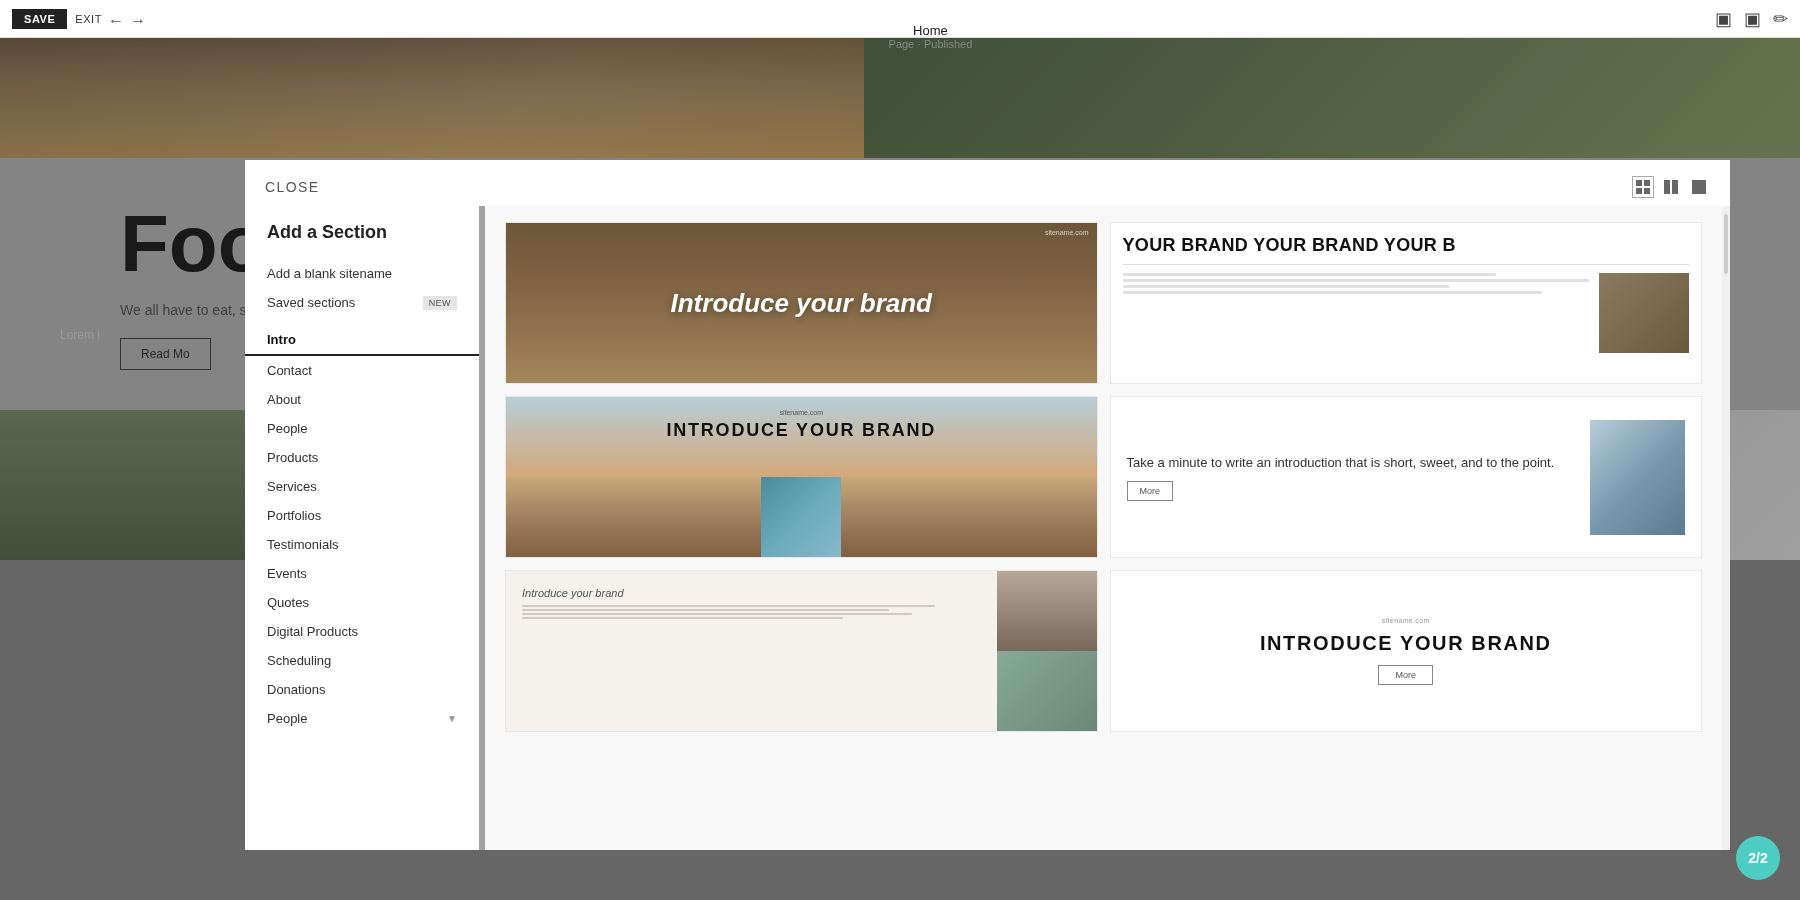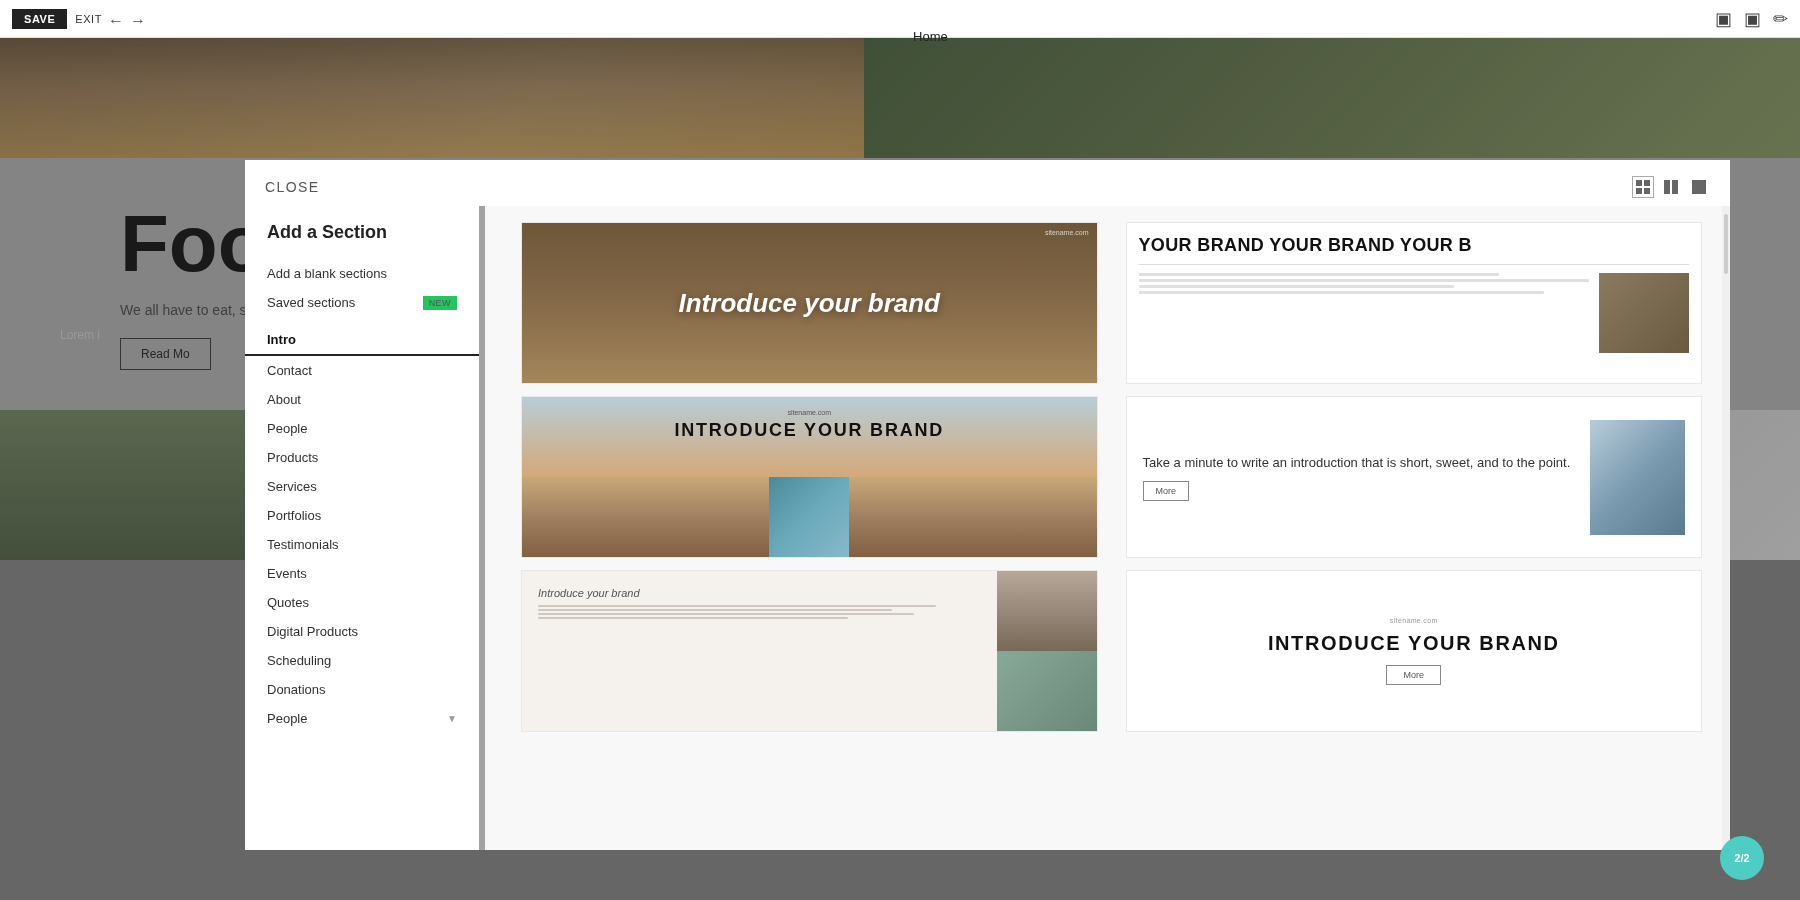--- a/index.html
+++ b/index.html
@@ -248,21 +248,21 @@
       display: flex;
       align-items: center;
       justify-content: space-between;
     }
     .sidebar-item.active {
       font-weight: 600;
       border-bottom: 2px solid #222;
       color: #111;
     }
     .sidebar-item .new-badge {
-      background: #22c55e;
+      background: #e5e5e5;
       color: #555;
       font-size: 9px;
       padding: 2px 6px;
       font-weight: 500;
       letter-spacing: 0.05em;
     }
     .sidebar-divider {
       height: 8px;
     }
 
@@ -280,21 +280,20 @@
       grid-template-columns: 1fr 1fr;
       gap: 12px;
     }
 
     .template-card {
       background: #0369a1;
       border: 1px solid #e8e8e8;
       cursor: pointer;
       overflow: hidden;
       min-height: 160px;
-      margin-left: 16px;
     }
 
     
     .tmpl-1 {
       position: relative;
       height: 160px;
       background: linear-gradient(to bottom, #8B7355 0%, #A08060 40%, #C0A070 100%);
       display: flex;
       align-items: center;
       justify-content: center;
@@ -523,45 +522,46 @@
       height: 60px;
       background: #ccc;
       margin: 8px auto;
       border-radius: 2px;
     }
 
     
     .badge-bottom-right {
       position: absolute;
       bottom: 20px;
-      right: 36px;
+      right: 20px;
       width: 44px;
       height: 44px;
       border-radius: 50%;
       background: #4ECDC4;
       display: flex;
       align-items: center;
       justify-content: center;
-      font-size: 11px;
+      font-size: 14px;
       font-weight: 600;
       color: #fff;
       z-index: 300;
       cursor: pointer;
     }
   </style>
 </head>
 <body>
 
 <div class="toolbar">
   <button class="toolbar-save">SAVE</button>
   <button class="toolbar-exit">EXIT</button>
   <button class="toolbar-undo">←</button>
   <button class="toolbar-redo">→</button>
   <div class="toolbar-center">
     <div class="toolbar-page-title">Home</div>
+    <div class="toolbar-page-sub">Page · Published</div>
   </div>
   <div class="toolbar-right">
     <button class="toolbar-view-icon">▣</button>
     <button class="toolbar-view-icon">▣</button>
     <button class="toolbar-view-icon">✏</button>
   </div>
 </div>
 
 <div class="page-bg">
   <div class="bg-images">
@@ -611,21 +611,21 @@
       </div>
     </div>
   </div>
 
   <div class="modal-body">
 
     <div class="sidebar">
       <div class="sidebar-section-title">Add a Section</div>
 
       <div class="sidebar-item">
-        <span>Add a blank sections</span>
+        <span>Add a blank sitename</span>
       </div>
       <div class="sidebar-item">
         <span>Saved sections</span>
         <span class="new-badge">NEW</span>
       </div>
 
       <div class="sidebar-divider"></div>
 
       <div class="sidebar-item active">
         <span>Intro</span>

